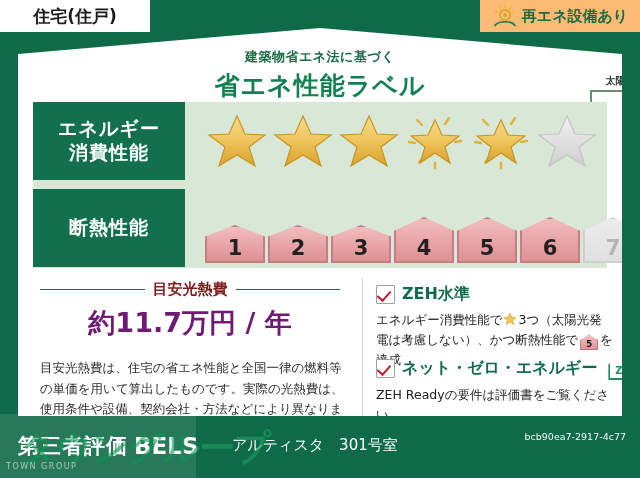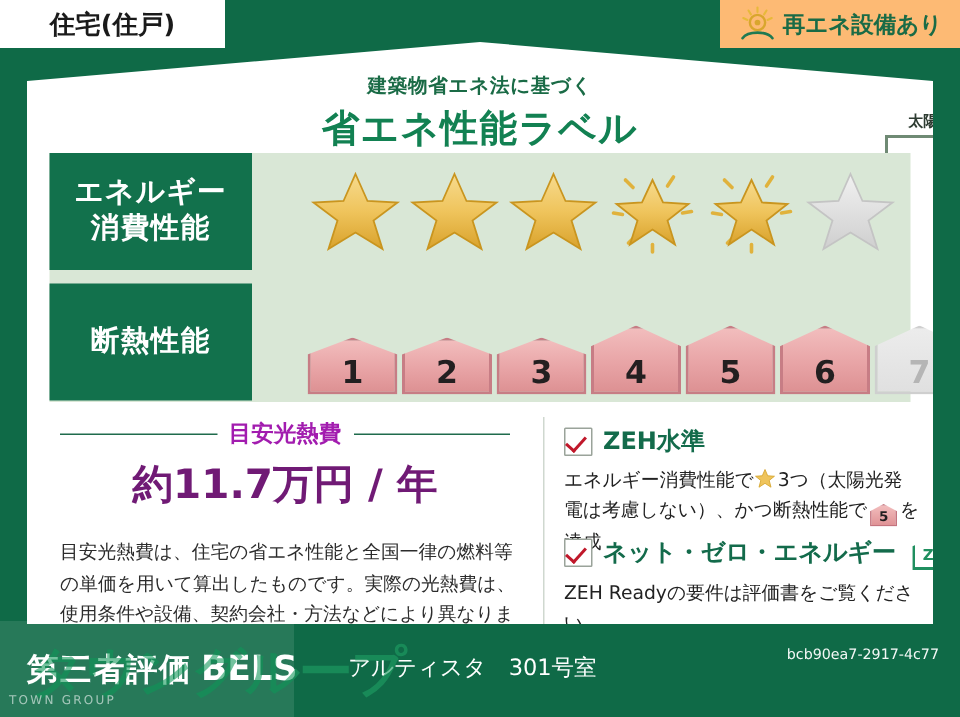--- a/index.html
+++ b/index.html
@@ -43,21 +43,21 @@
   }
 
   
   .perf{
     position:absolute;left:15px;top:74px;width:574px;height:166px;
     background:#d9e7d6;
   }
   .row{position:relative;height:78px;}
   .row + .row{margin-top:9px;}
   .rowlabel{
-    position:absolute;left:0;top:0;width:135px;height:100%;
+    position:absolute;left:0;top:0;width:152px;height:100%;
     background:#12714c;color:#ffffff;
     display:flex;flex-direction:column;align-items:center;justify-content:center;
     font-size:19px;font-weight:bold;line-height:1.25;letter-spacing:1px;
   }
   .rowlabel.one-line{font-size:19px;}
   .stars{
     position:absolute;left:172px;top:2px;right:8px;height:74px;
     display:flex;align-items:center;gap:2px;
   }
   .star-wrap{position:relative;width:64px;height:62px;flex:0 0 64px;}
@@ -99,21 +99,21 @@
     border-color:#cfcfcf;
   }
   .house.off{color:#b5b5b5;}
 
   
   .cost{
     position:absolute;left:22px;top:252px;width:300px;text-align:center;
   }
   .cost-head{display:flex;align-items:center;justify-content:center;gap:8px;}
   .cost-head .ln{flex:1;height:1px;background:#1f6b4c;}
-  .cost-head .tt{font-size:15px;font-weight:bold;color:#a21caf;white-space:nowrap;}
+  .cost-head .tt{font-size:15px;font-weight:bold;color:#7f1d1d;white-space:nowrap;}
   .cost-val{
     font-size:27px;font-weight:bold;color:#701a75;margin-top:6px;letter-spacing:0px;
   }
   .cost-note{
     position:absolute;left:22px;top:330px;width:308px;
     font-size:12.5px;color:#2c2c2c;line-height:1.65;text-align:left;
   }
 
   
   .vdiv{position:absolute;left:344px;top:250px;width:1px;height:146px;background:#cfd8cf;}

